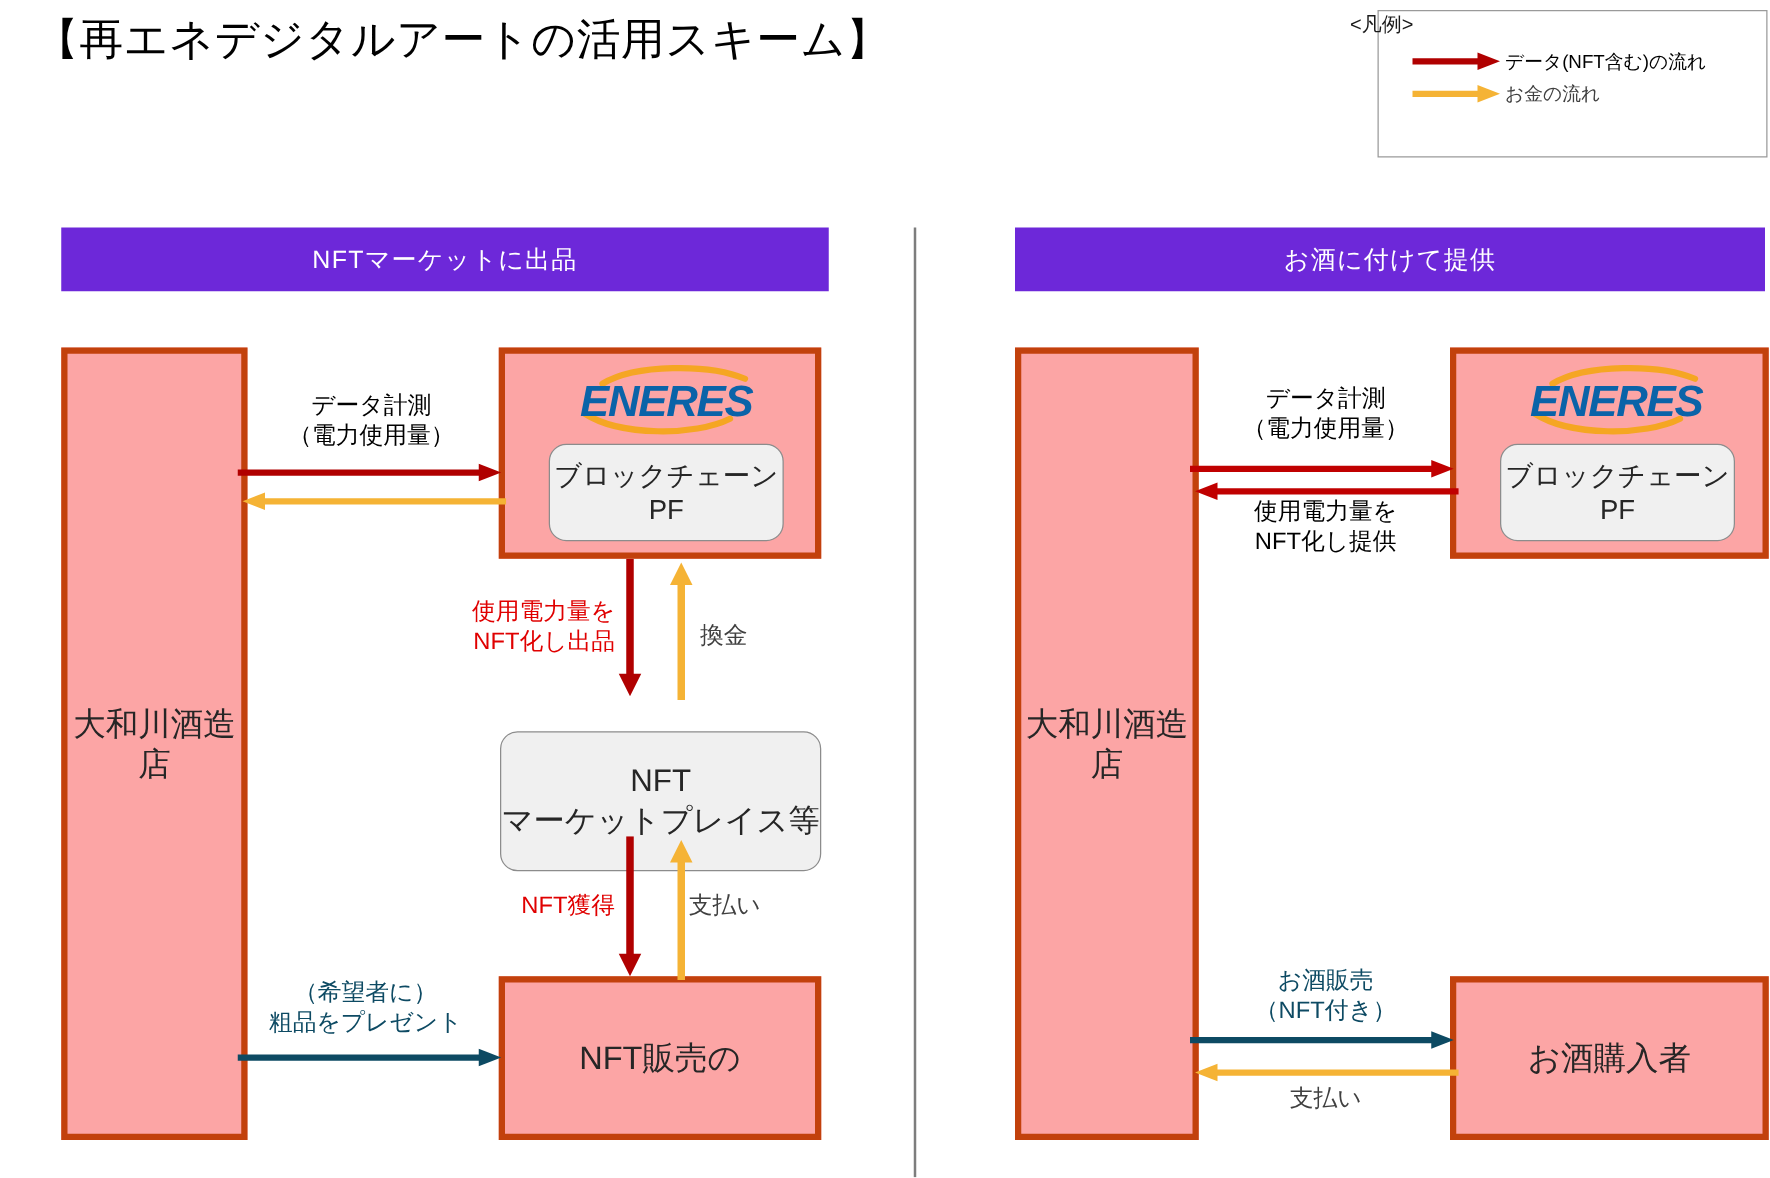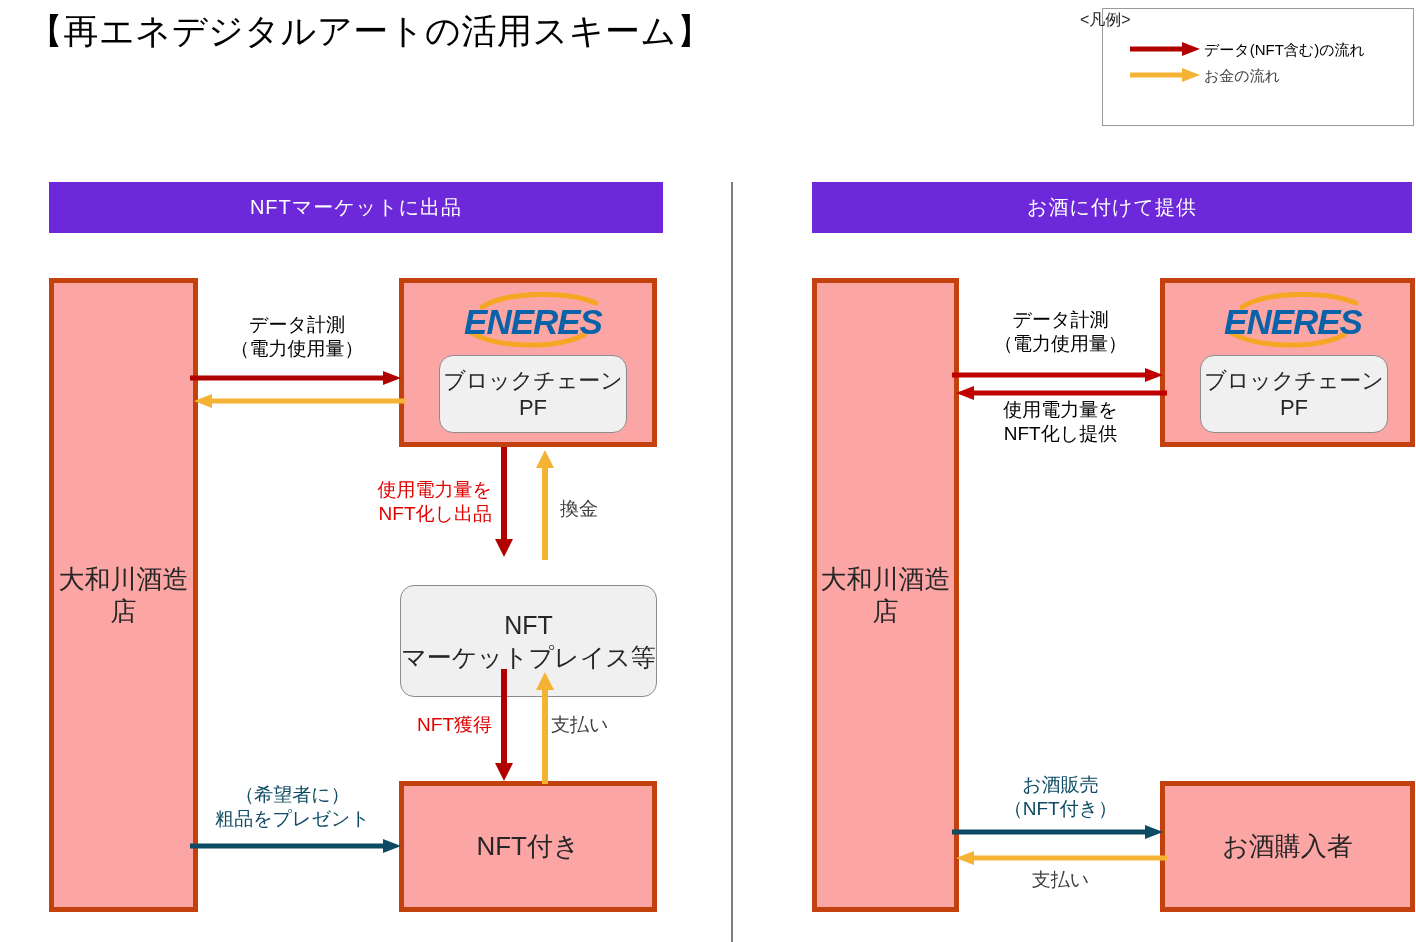--- a/index.html
+++ b/index.html
@@ -211,21 +211,21 @@
   </div>
 
   <div class="abs rbox" style="left:400px; top:557px; width:257px; height:112px;margin-top:28px;">
     <span style="font-size:25px; line-height:1.3; color:#262626;">
       <span>NFT</span><br>
       <span>マーケットプレイス等</span>
     </span>
   </div>
 
   <div class="abs box" style="left:399px; top:781px; width:258px; height:131px;">
-    <span class="box-label">NFT付き</span>
+    <span class="box-label">NFT販売の</span>
   </div>
 
   <svg class="abs" style="left:190px; top:368px;" width="215" height="20" viewBox="0 0 215 20">
     <line x1="0" y1="10" x2="196" y2="10" stroke="#b00000" stroke-width="5"></line>
     <polygon points="193,3 211,10 193,17" fill="#b00000"></polygon>
   </svg>
   <div class="abs arrow-label c-red" style="left:197px; top:313px; width:200px;">
     <span>データ計測</span><br>
     <span>（電力使用量）</span>
   </div>

